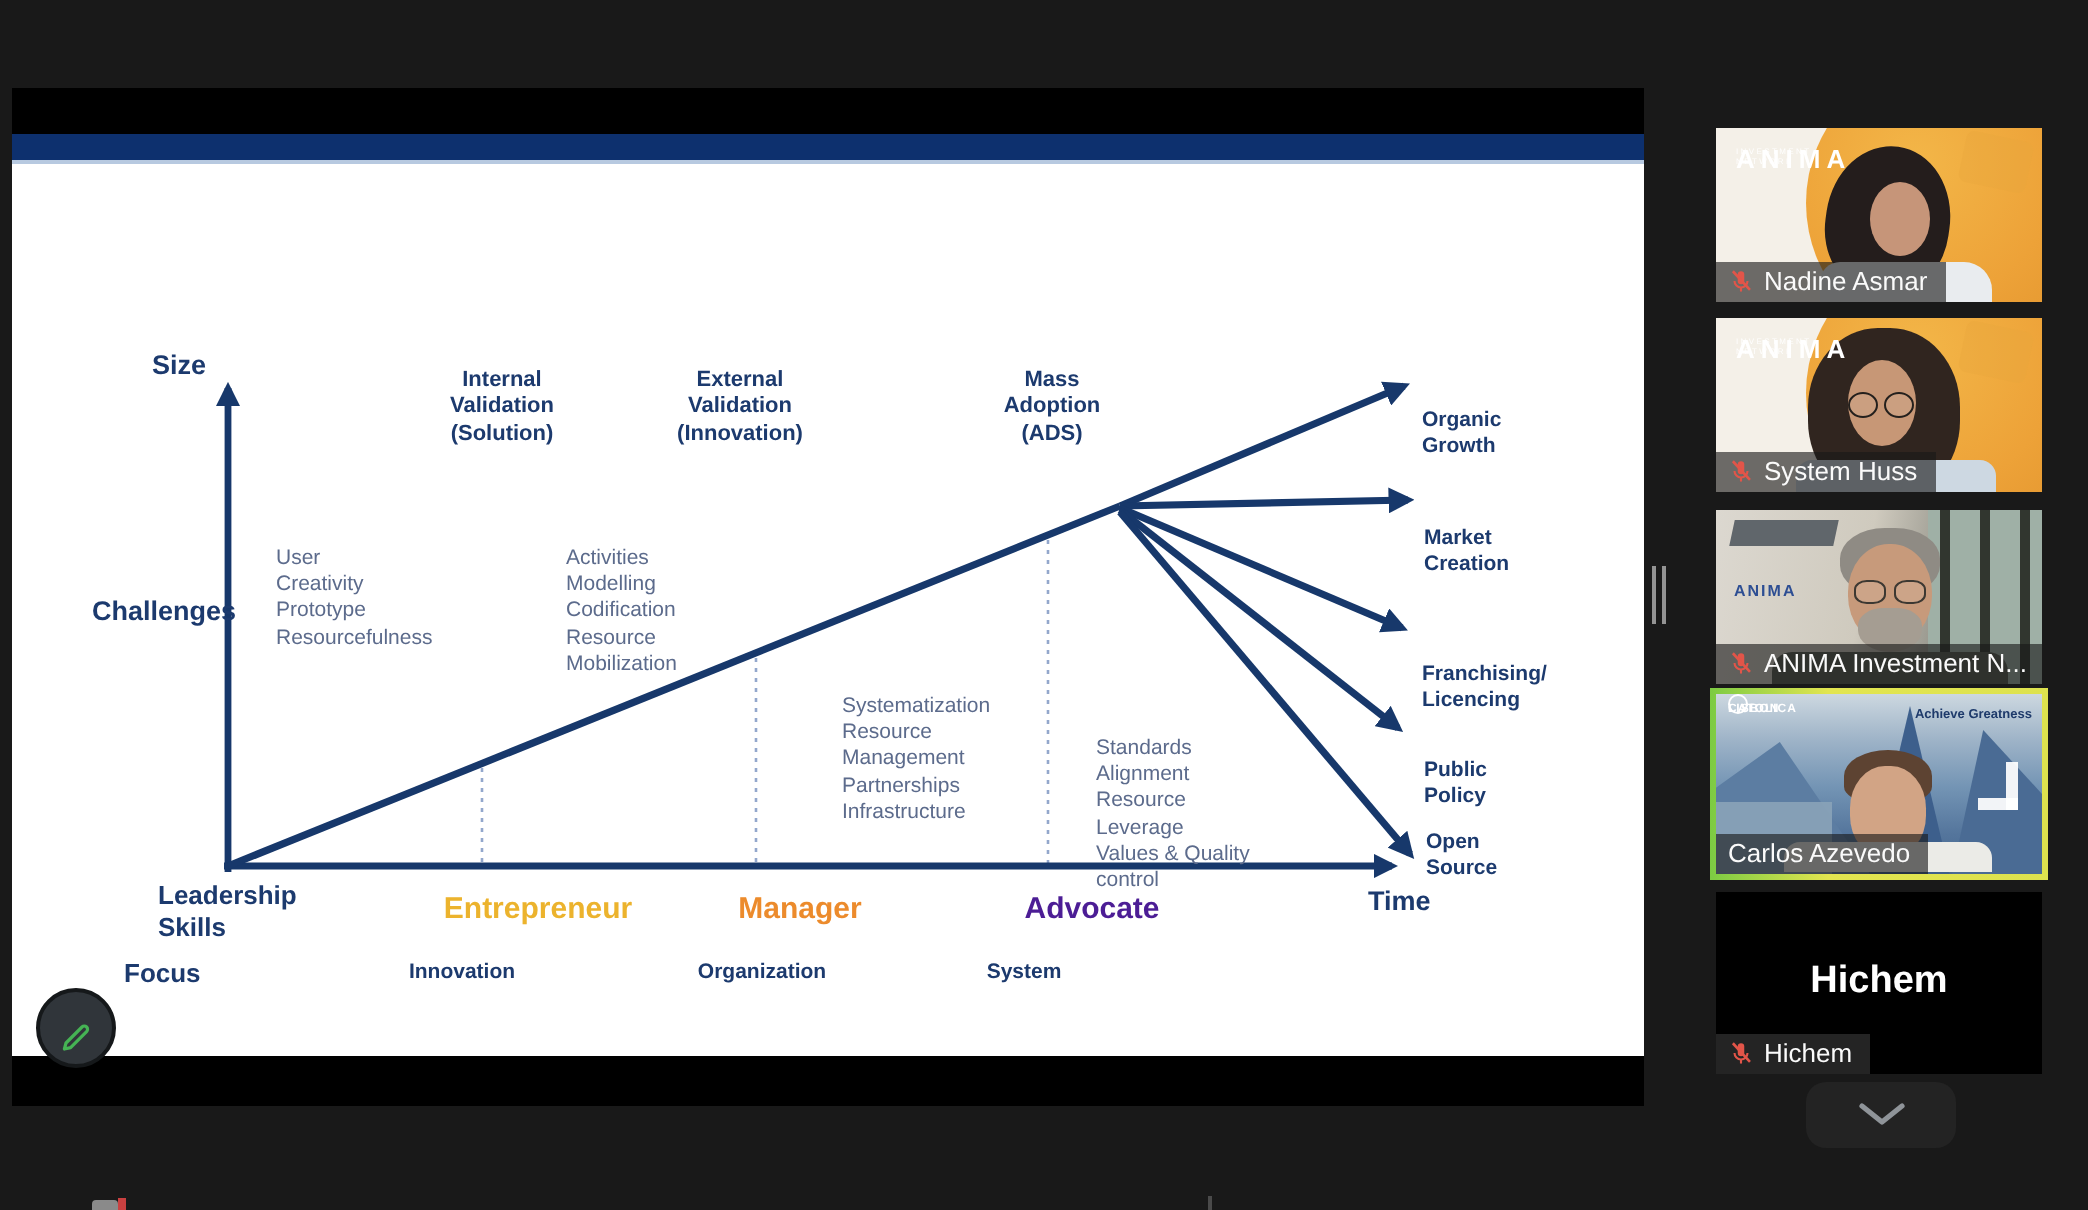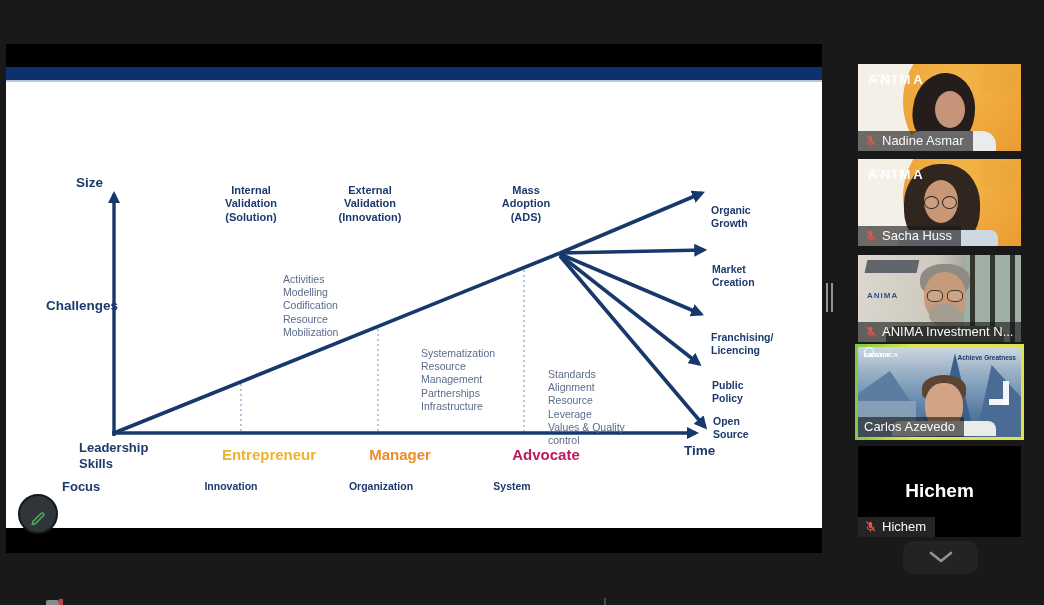--- a/index.html
+++ b/index.html
@@ -150,20 +150,24 @@
     <div class="t stage-hdr pre ctr" style="left:245px;top:140px;">Internal
 Validation
 (Solution)</div>
     <div class="t stage-hdr pre ctr" style="left:364px;top:140px;">External
 Validation
 (Innovation)</div>
     <div class="t stage-hdr pre ctr" style="left:520px;top:140px;">Mass
 Adoption
 (ADS)</div>
 
+    <div class="t list pre" style="left:132px;top:229px;">User
+Creativity
+Prototype
+Resourcefulness</div>
     <div class="t list pre" style="left:277px;top:229px;">Activities
 Modelling
 Codification
 Resource
 Mobilization</div>
     <div class="t list pre" style="left:415px;top:303px;">Systematization
 Resource
 Management
 Partnerships
 Infrastructure</div>
@@ -180,21 +184,21 @@
 Creation</div>
     <div class="t outcome pre" style="left:705px;top:287px;">Franchising/
 Licencing</div>
     <div class="t outcome pre" style="left:706px;top:335px;">Public
 Policy</div>
     <div class="t outcome pre" style="left:707px;top:371px;">Open
 Source</div>
 
     <div class="t role ctr" style="left:225px;top:402px;color:#ecb32d;">Entrepreneur</div>
     <div class="t role ctr" style="left:356px;top:402px;color:#ec8b2c;">Manager</div>
-    <div class="t role ctr" style="left:502px;top:402px;color:#be185d;">Advocate</div>
+    <div class="t role ctr" style="left:502px;top:402px;color:#4c1d95;">Advocate</div>
 
     <div class="t focus-lbl ctr" style="left:225px;top:436px;">Innovation</div>
     <div class="t focus-lbl ctr" style="left:375px;top:436px;">Organization</div>
     <div class="t focus-lbl ctr" style="left:506px;top:436px;">System</div>
   </div>
 
   <button class="fab">
     <svg width="20" height="20" viewBox="0 0 20 20">
       <path d="M5 13.5 L13 5.5 a1.6 1.6 0 0 1 2.3 2.3 L7.3 15.8 L4.2 16.5 Z" fill="none" stroke="#45b354" stroke-width="1.6" stroke-linejoin="round"></path>
     </svg>
@@ -242,21 +246,21 @@
         <div class="l2">INVESTMENT NETWORK</div>
       </div>
     </div>
     <div class="tag">
       <svg width="13" height="13" viewBox="0 0 16 16">
         <path d="M8 2a2 2 0 0 1 2 2v4a2 2 0 0 1-4 0V4a2 2 0 0 1 2-2z" fill="#e25549"></path>
         <path d="M4 8a4 4 0 0 0 8 0" stroke="#e25549" fill="none" stroke-width="1.3"></path>
         <line x1="8" y1="12" x2="8" y2="14.5" stroke="#e25549" stroke-width="1.3"></line>
         <line x1="3" y1="2" x2="13.5" y2="13.5" stroke="#e25549" stroke-width="1.6"></line>
       </svg>
-      <span>Sacha Huss</span>
+      <span>System Huss</span>
     </div>
   </div>
 
   <div class="tile" style="top:255px;">
     <div class="vid art-office avatar office">
       <div class="glass"></div>
       <div class="w1"></div>
       <div class="w2"></div>
       <div class="w3"></div>
       <div class="vent"></div>

